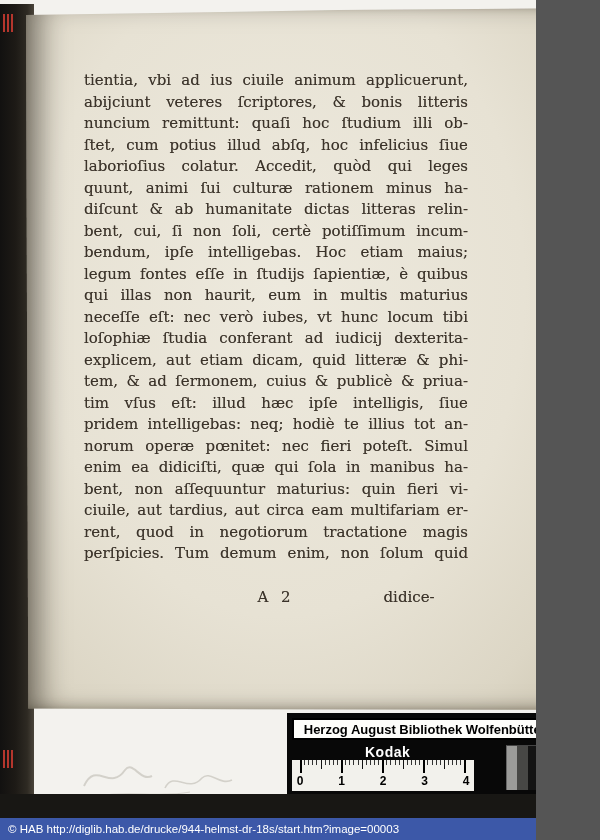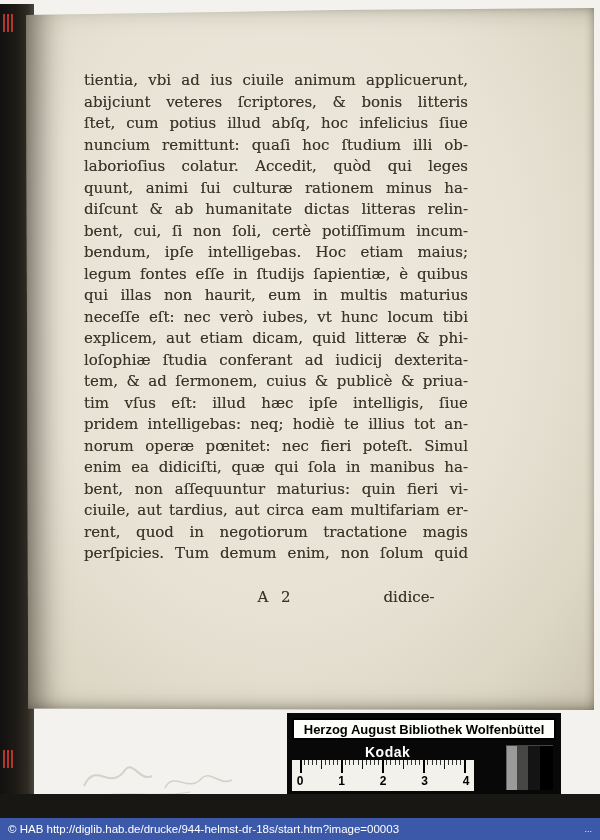--- a/index.html
+++ b/index.html
@@ -1,17 +1,17 @@
 <!DOCTYPE html>
 <html><head>
 <meta charset="utf-8">
 <style>
   html,body { margin:0; padding:0; background:#555; }
   .screen {
-    position:relative; width:600px; height:840px; overflow:hidden;
+    position:relative; width:536px; height:840px; overflow:hidden;
     background:#f3f2ee; font-family:"DejaVu Serif", serif;
   }
   
   .left-edge {
     position:absolute; left:0; top:4px; width:34px; height:812px;
     background:linear-gradient(90deg,#121110 0%, #1d1a16 45%, #2e2a23 80%, #4a443a 100%);
   }
   .red-mark {
     position:absolute; left:3px; width:12px; height:18px;
     background:repeating-linear-gradient(90deg,#b5362d 0 2px, rgba(0,0,0,0) 2px 4px);
@@ -100,32 +100,32 @@
 
   <div class="left-edge"></div>
   <div class="red-mark top"></div>
   <div class="red-mark bottom"></div>
 
   <div class="page">
     <div class="text-block">
       <div>
           <div class="page-line">tientia, vbi ad ius ciuile animum applicuerunt,</div>
           <div class="page-line">abijciunt veteres ſcriptores, &amp; bonis litteris</div>
+          <div class="page-line">nuncium remittunt: quaſi hoc ſtudium illi ob-</div>
           <div class="page-line">ſtet, cum potius illud abſq, hoc infelicius ſiue</div>
-          <div class="page-line">nuncium remittunt: quaſi hoc ſtudium illi ob-</div>
           <div class="page-line">laborioſius colatur. Accedit, quòd qui leges</div>
           <div class="page-line">quunt, animi ſui culturæ rationem minus ha-</div>
           <div class="page-line">diſcunt &amp; ab humanitate dictas litteras relin-</div>
           <div class="page-line">bent, cui, ſi non ſoli, certè potiſſimum incum-</div>
           <div class="page-line">bendum, ipſe intelligebas. Hoc etiam maius;</div>
           <div class="page-line">legum fontes eſſe in ſtudijs ſapientiæ, è quibus</div>
           <div class="page-line">qui illas non haurit, eum in multis maturius</div>
           <div class="page-line">neceſſe eſt: nec verò iubes, vt hunc locum tibi</div>
+          <div class="page-line">loſophiæ ſtudia conferant ad iudicij dexterita-</div>
           <div class="page-line">explicem, aut etiam dicam, quid litteræ &amp; phi-</div>
-          <div class="page-line">loſophiæ ſtudia conferant ad iudicij dexterita-</div>
           <div class="page-line">tem, &amp; ad ſermonem, cuius &amp; publicè &amp; priua-</div>
           <div class="page-line">tim vſus eſt: illud hæc ipſe intelligis, ſiue</div>
           <div class="page-line">pridem intelligebas: neq; hodiè te illius tot an-</div>
           <div class="page-line">norum operæ pœnitet: nec fieri poteſt. Simul</div>
           <div class="page-line">enim ea didiciſti, quæ qui ſola in manibus ha-</div>
           <div class="page-line">bent, non aſſequuntur maturius: quin fieri vi-</div>
           <div class="page-line">ciuile, aut tardius, aut circa eam multifariam er-</div>
           <div class="page-line">rent, quod in negotiorum tractatione magis</div>
           <div class="page-line">perſpicies. Tum demum enim, non ſolum quid</div>
         </div>

